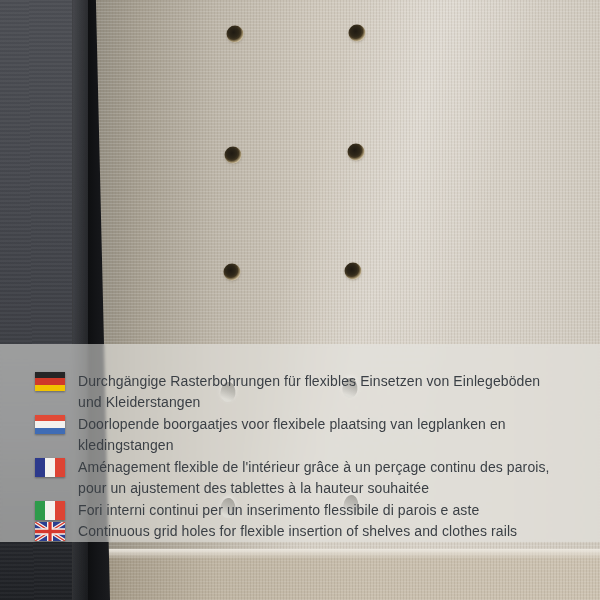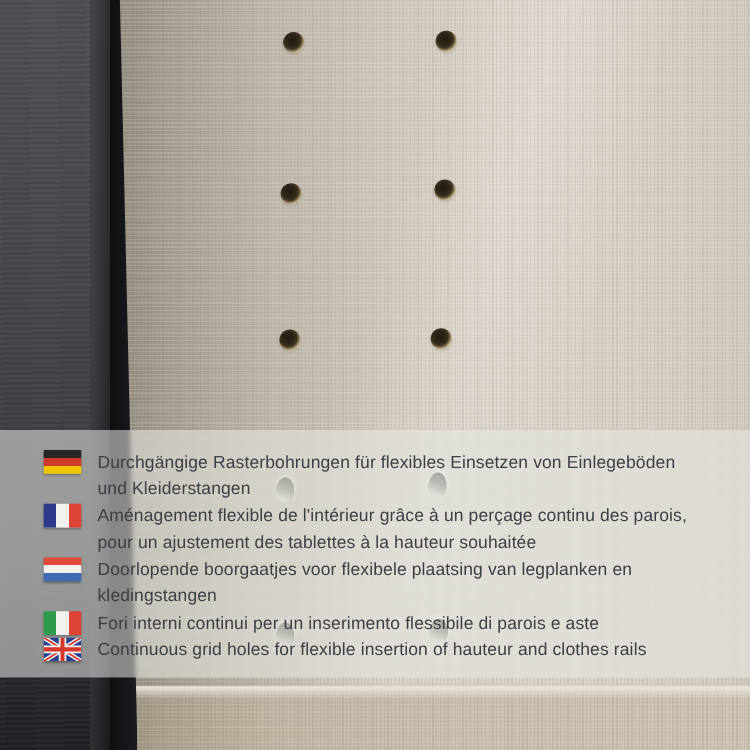--- a/index.html
+++ b/index.html
@@ -67,21 +67,21 @@
   }
   .overlay-holes{position:absolute;left:0;top:-344px;width:600px;height:600px;pointer-events:none;}
   .frosted-hole{
     position:absolute;width:15px;height:20px;
     transform:translate(-50%,-50%) rotate(6deg);
     border-radius:48% 52% 50% 50% / 58% 58% 44% 44%;
     background:linear-gradient(195deg,#a09e98 8%,#b9b7b1 45%,#dedcd6 82%);
     box-shadow:0 -2px 4px rgba(255,255,255,0.45);
     opacity:.9;
   }
-  .legend{position:absolute;left:0;top:0;width:600px;height:198px;padding:15px 0 0 35px;box-sizing:border-box;}
+  .legend{position:absolute;left:0;top:12px;width:600px;height:198px;padding:15px 0 0 35px;box-sizing:border-box;}
   .legend-row{display:flex;align-items:flex-start;margin:0;}
   .flag{
     flex:none;width:30px;height:19px;margin:1px 13px 0 0;
     box-shadow:0 1px 2px rgba(0,0,0,0.35);
     overflow:hidden;display:block;
   }
   .flag svg{display:block;}
   .legend-text{
     margin:0;white-space:pre-line;
     font-size:14px;line-height:21.45px;letter-spacing:0.1px;
@@ -119,44 +119,44 @@
       </div>
     <div class="legend">
 
       <div class="legend-row">
         <span class="flag" style="background: linear-gradient(rgb(38, 38, 38) 0%, rgb(38, 38, 38) 33.4%, rgb(207, 58, 42) 33.4%, rgb(207, 58, 42) 66.7%, rgb(242, 196, 0) 66.7%, rgb(242, 196, 0) 100%);"></span>
         <p class="legend-text">Durchgängige Rasterbohrungen für flexibles Einsetzen von Einlegeböden
 und Kleiderstangen</p>
       </div>
 
       <div class="legend-row">
+        <span class="flag" style="background: linear-gradient(rgb(224, 74, 55) 0%, rgb(224, 74, 55) 33.4%, rgb(244, 242, 238) 33.4%, rgb(244, 242, 238) 66.7%, rgb(63, 108, 181) 66.7%, rgb(63, 108, 181) 100%);"></span>
+        <p class="legend-text">Doorlopende boorgaatjes voor flexibele plaatsing van legplanken en
+kledingstangen</p>
+      </div>
+
+      <div class="legend-row">
         <span class="flag" style="background: linear-gradient(90deg, rgb(45, 58, 140) 0%, rgb(45, 58, 140) 33.4%, rgb(244, 242, 238) 33.4%, rgb(244, 242, 238) 66.7%, rgb(221, 68, 52) 66.7%, rgb(221, 68, 52) 100%);"></span>
         <p class="legend-text">Aménagement flexible de l'intérieur grâce à un perçage continu des parois,
 pour un ajustement des tablettes à la hauteur souhaitée</p>
-      </div>
-
-      <div class="legend-row">
-        <span class="flag" style="background: linear-gradient(rgb(224, 74, 55) 0%, rgb(224, 74, 55) 33.4%, rgb(244, 242, 238) 33.4%, rgb(244, 242, 238) 66.7%, rgb(63, 108, 181) 66.7%, rgb(63, 108, 181) 100%);"></span>
-        <p class="legend-text">Doorlopende boorgaatjes voor flexibele plaatsing van legplanken en
-kledingstangen</p>
       </div>
 
       <div class="legend-row">
         <span class="flag" style="background: linear-gradient(90deg, rgb(46, 155, 74) 0%, rgb(46, 155, 74) 33.4%, rgb(244, 242, 238) 33.4%, rgb(244, 242, 238) 66.7%, rgb(221, 68, 52) 66.7%, rgb(221, 68, 52) 100%);"></span>
         <p class="legend-text">Fori interni continui per un inserimento flessibile di parois e aste</p>
       </div>
 
       <div class="legend-row">
         <span class="flag">
             <svg viewBox="0 0 60 36" width="100%" height="100%" preserveAspectRatio="none" aria-hidden="true">
               <rect width="60" height="36" fill="#2b3f90"></rect>
               <path d="M0,0 60,36 M60,0 0,36" stroke="#f4f2ee" stroke-width="7"></path>
               <path d="M0,0 60,36 M60,0 0,36" stroke="#d5372c" stroke-width="2.6"></path>
               <path d="M30,0 V36 M0,18 H60" stroke="#f4f2ee" stroke-width="12"></path>
               <path d="M30,0 V36 M0,18 H60" stroke="#d5372c" stroke-width="6.5"></path>
             </svg>
           </span>
-        <p class="legend-text">Continuous grid holes for flexible insertion of hauteur and clothes rails</p>
+        <p class="legend-text">Continuous grid holes for flexible insertion of shelves and clothes rails</p>
       </div>
 
     </div>
   </div>
 </div>
 
 </body></html>

